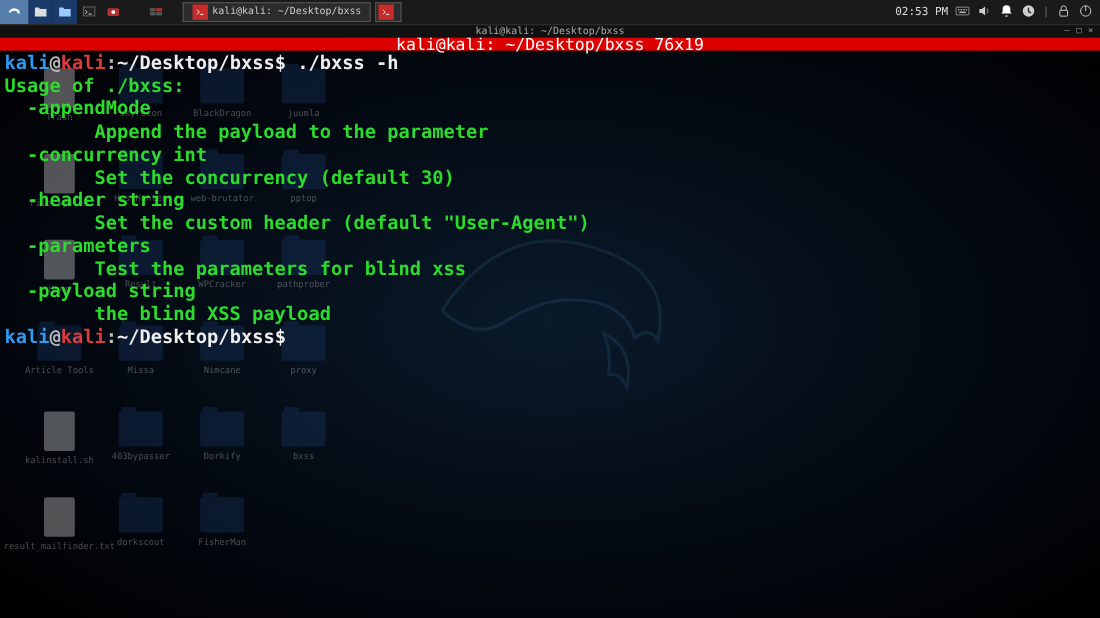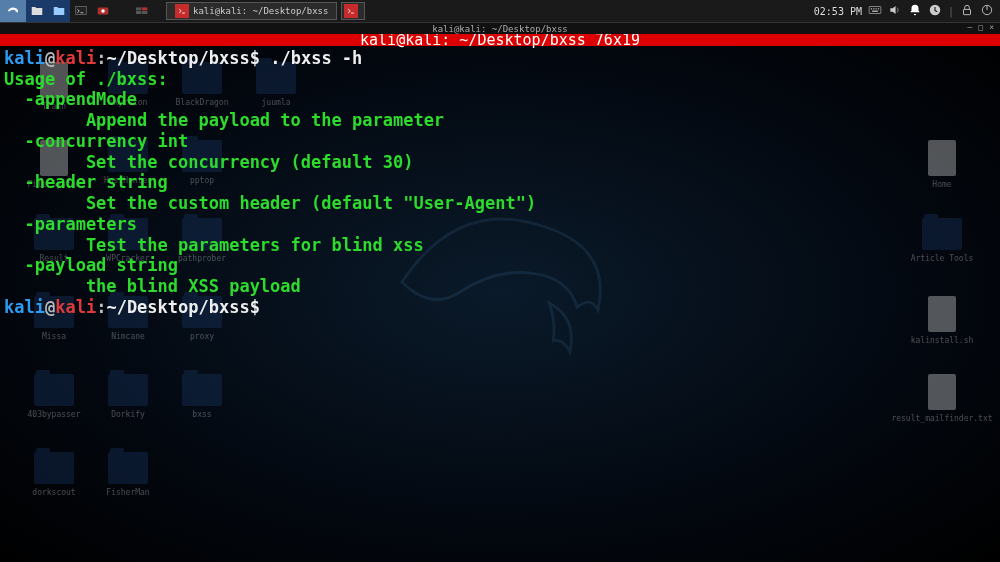--- a/index.html
+++ b/index.html
@@ -202,20 +202,24 @@
       <div></div>
       <div></div>
       <div></div>
     <div class="dicon">
         <div class="fbox file"></div>
         <span>File System</span>
       </div>
     <div class="dicon">
         <div class="fbox"></div>
         <span>HastHunter</span>
+      </div>
+    <div class="dicon">
+        <div class="fbox"></div>
+        <span>web-brutator</span>
       </div>
     <div class="dicon">
         <div class="fbox"></div>
         <span>pptop</span>
       </div>
     <div></div>
       <div></div>
       <div></div>
       <div></div>
       <div></div>

